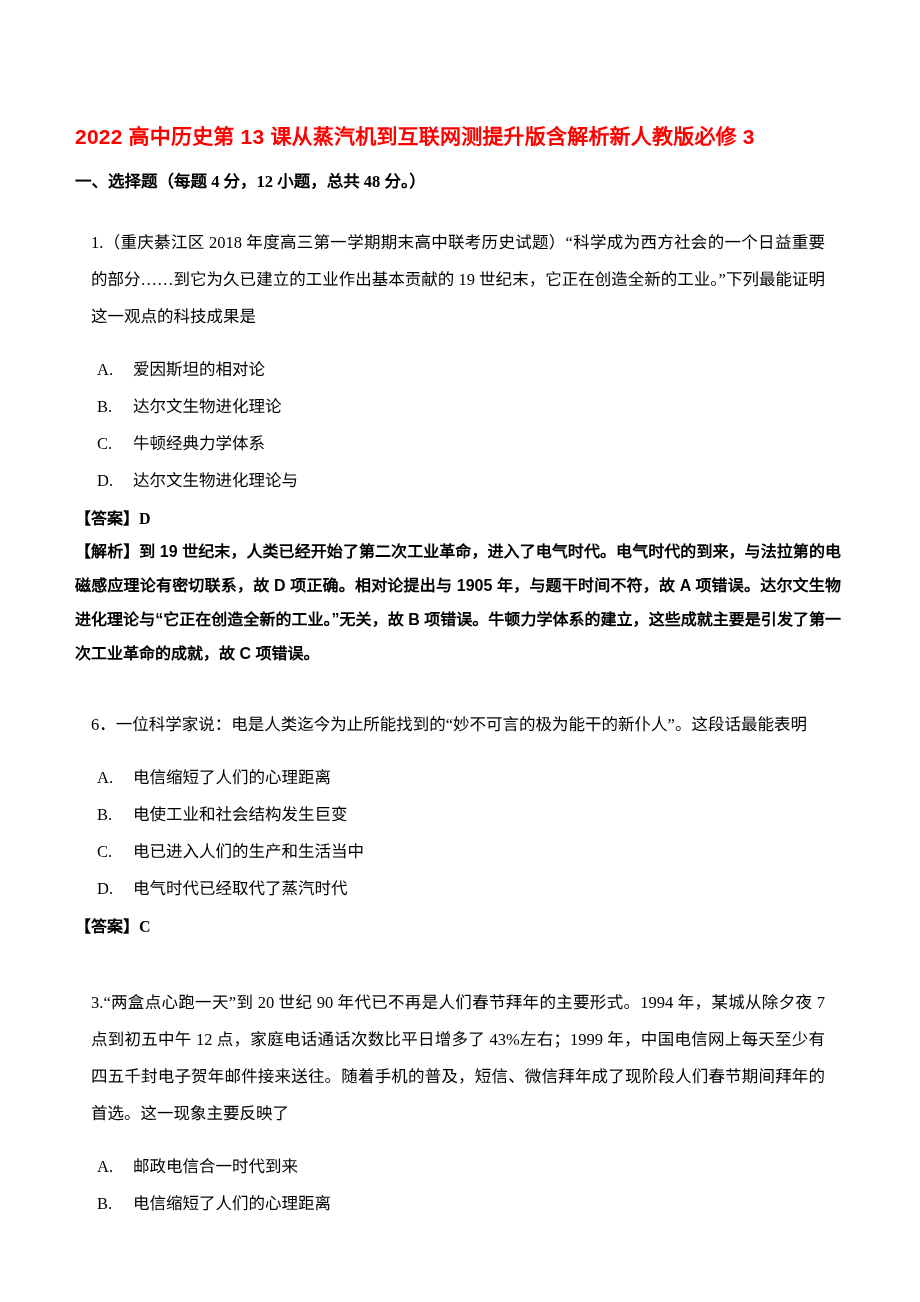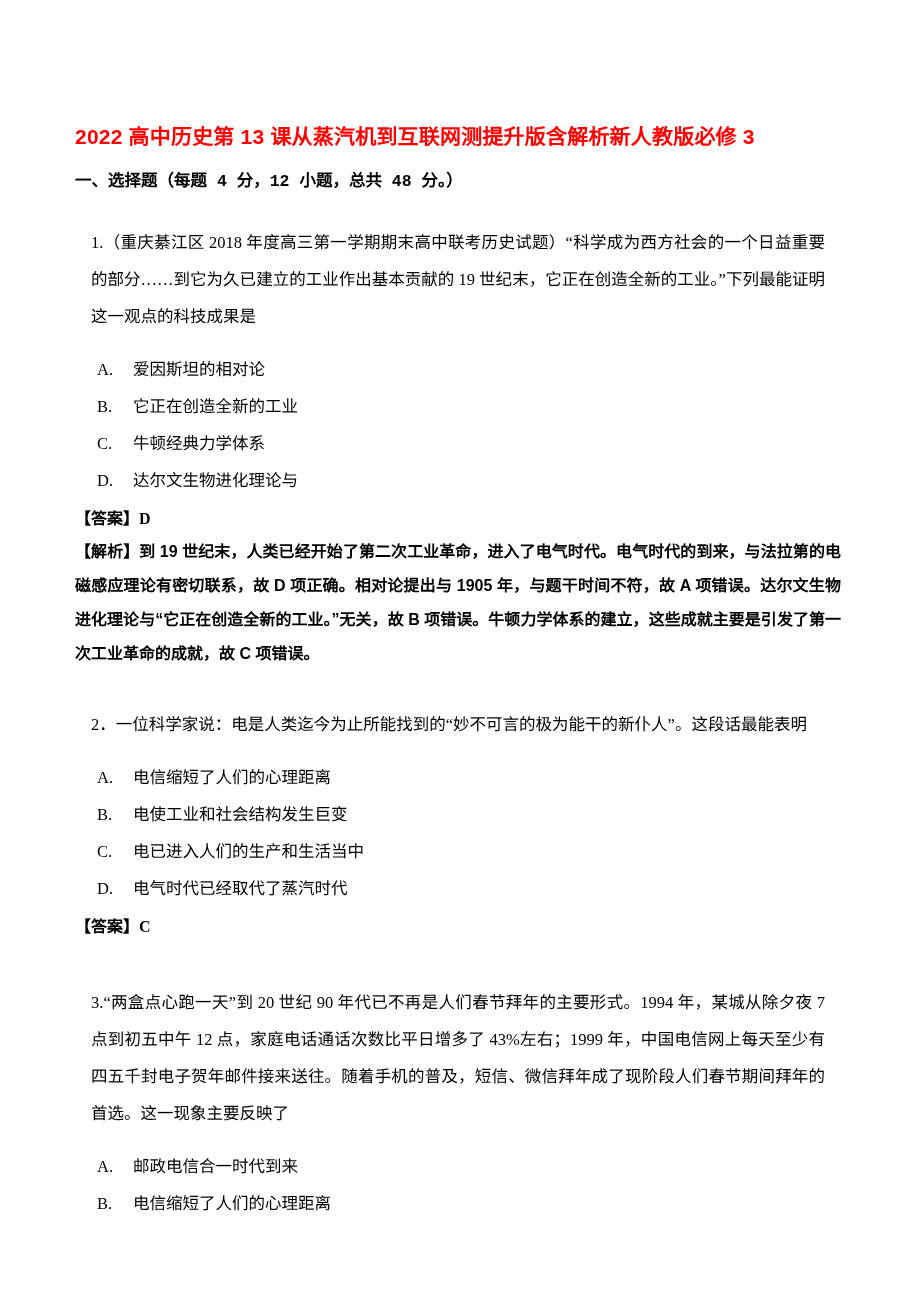--- a/index.html
+++ b/index.html
@@ -36,21 +36,21 @@
     font-size: 21px;
     line-height: 26px;
     letter-spacing: 0.2px;
     margin: 0;
     padding-top: 124px;
     white-space: nowrap;
   }
 
   
   .section-heading {
-    font-family: Liberation Mono, monospace;
+    font-family: Liberation Serif, serif;
     font-weight: bold;
     font-size: 16.5px;
     line-height: 22px;
     margin: 0;
     padding-top: 21px;
     white-space: nowrap;
   }
 
   
   .q-stem {
@@ -139,21 +139,21 @@
     <h2 class="section-heading">一、选择题（每题 4 分，12 小题，总共 48 分。）</h2>
 
     <div>
       <p class="q-stem">1.（重庆綦江区 2018 年度高三第一学期期末高中联考历史试题）“科学成为西方社会的一个日益重要的部分……到它为久已建立的工业作出基本贡献的 19 世纪末，它正在创造全新的工业。”下列最能证明这一观点的科技成果是</p>
 
       <ul class="opt-list">
         <li class="opt">
           <span class="opt-key">A.</span><span>爱因斯坦的相对论</span>
         </li>
         <li class="opt">
-          <span class="opt-key">B.</span><span>它正在创造全新的工业</span>
+          <span class="opt-key">B.</span><span>达尔文生物进化理论</span>
         </li>
         <li class="opt">
           <span class="opt-key">C.</span><span>牛顿经典力学体系</span>
         </li>
         <li class="opt">
           <span class="opt-key">D.</span><span>达尔文生物进化理论与</span>
         </li>
       </ul>
 
       <p class="answer-line">
@@ -161,21 +161,21 @@
       </p>
 
       <p class="analysis bold-style">
         <span class="tag">【解析】</span><span>到 19 世纪末，人类已经开始了第二次工业革命，进入了电气时代。电气时代的到来，与法拉第的电磁感应理论有密切联系，故 D 项正确。相对论提出与 1905 年，与题干时间不符，故 A 项错误。达尔文生物进化理论与“它正在创造全新的工业。”无关，故 B 项错误。牛顿力学体系的建立，这些成就主要是引发了第一次工业革命的成就，故 C 项错误。</span>
       </p>
     </div>
 
     <div class="block-gap-sm"></div>
 
     <div>
-      <p class="q-stem">2．一位科学家说：电是人类迄今为止所能找到的“妙不可言的极为能干的新仆人”。这段话最能表明</p>
+      <p class="q-stem">6．一位科学家说：电是人类迄今为止所能找到的“妙不可言的极为能干的新仆人”。这段话最能表明</p>
 
       <ul class="opt-list">
         <li class="opt">
           <span class="opt-key">A.</span><span>电信缩短了人们的心理距离</span>
         </li>
         <li class="opt">
           <span class="opt-key">B.</span><span>电使工业和社会结构发生巨变</span>
         </li>
         <li class="opt">
           <span class="opt-key">C.</span><span>电已进入人们的生产和生活当中</span>

